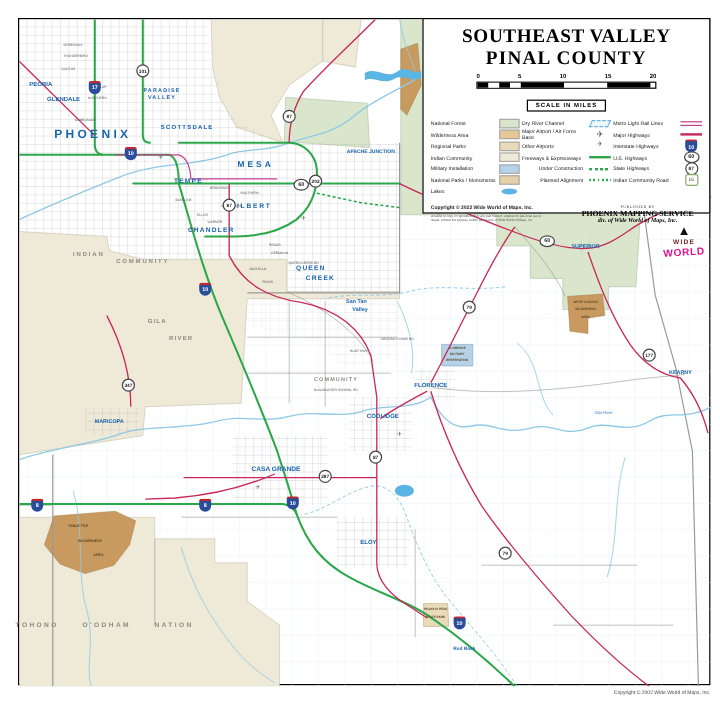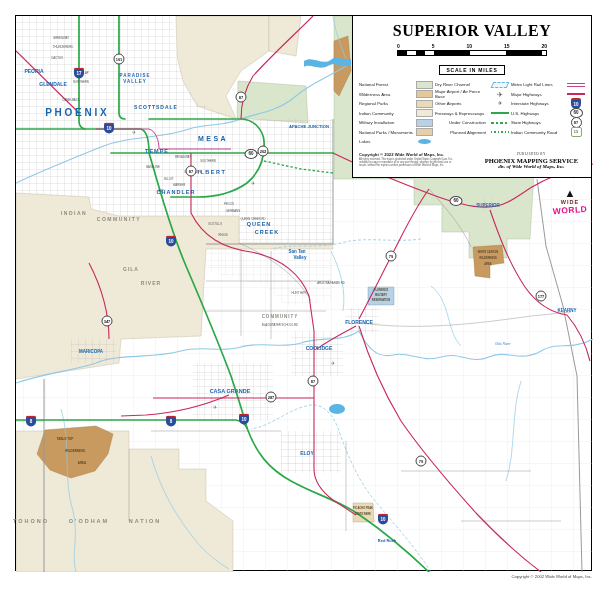--- a/index.html
+++ b/index.html
@@ -288,21 +288,22 @@
         <div class="sh sh-st" style="left: 390px; top: 255px;">79</div>
         <div class="sh sh-st" style="left: 420px; top: 460px;">79</div>
         <div class="sh sh-st" style="left: 270px; top: 396px;">287</div>
         <div class="sh sh-st" style="left: 540px; top: 295px;">177</div>
         <div class="sh sh-st" style="left: 106px; top: 320px;">347</div>
       </div>
   </div>
 
   <div class="legend-panel">
     <div class="title-block">
-      <div class="map-title">SUPERIOR VALLEY</div>
+      <div class="map-title">SOUTHEAST VALLEY</div>
+      <div class="map-title2">PINAL COUNTY</div>
     </div>
     <div class="scale-block">
       <div class="scale-ticks" id="scale-ticks">
           <span>0</span>
           <span>5</span>
           <span>10</span>
           <span>15</span>
           <span>20</span>
         </div>
       <div class="scale-bar" id="scale-bar">

